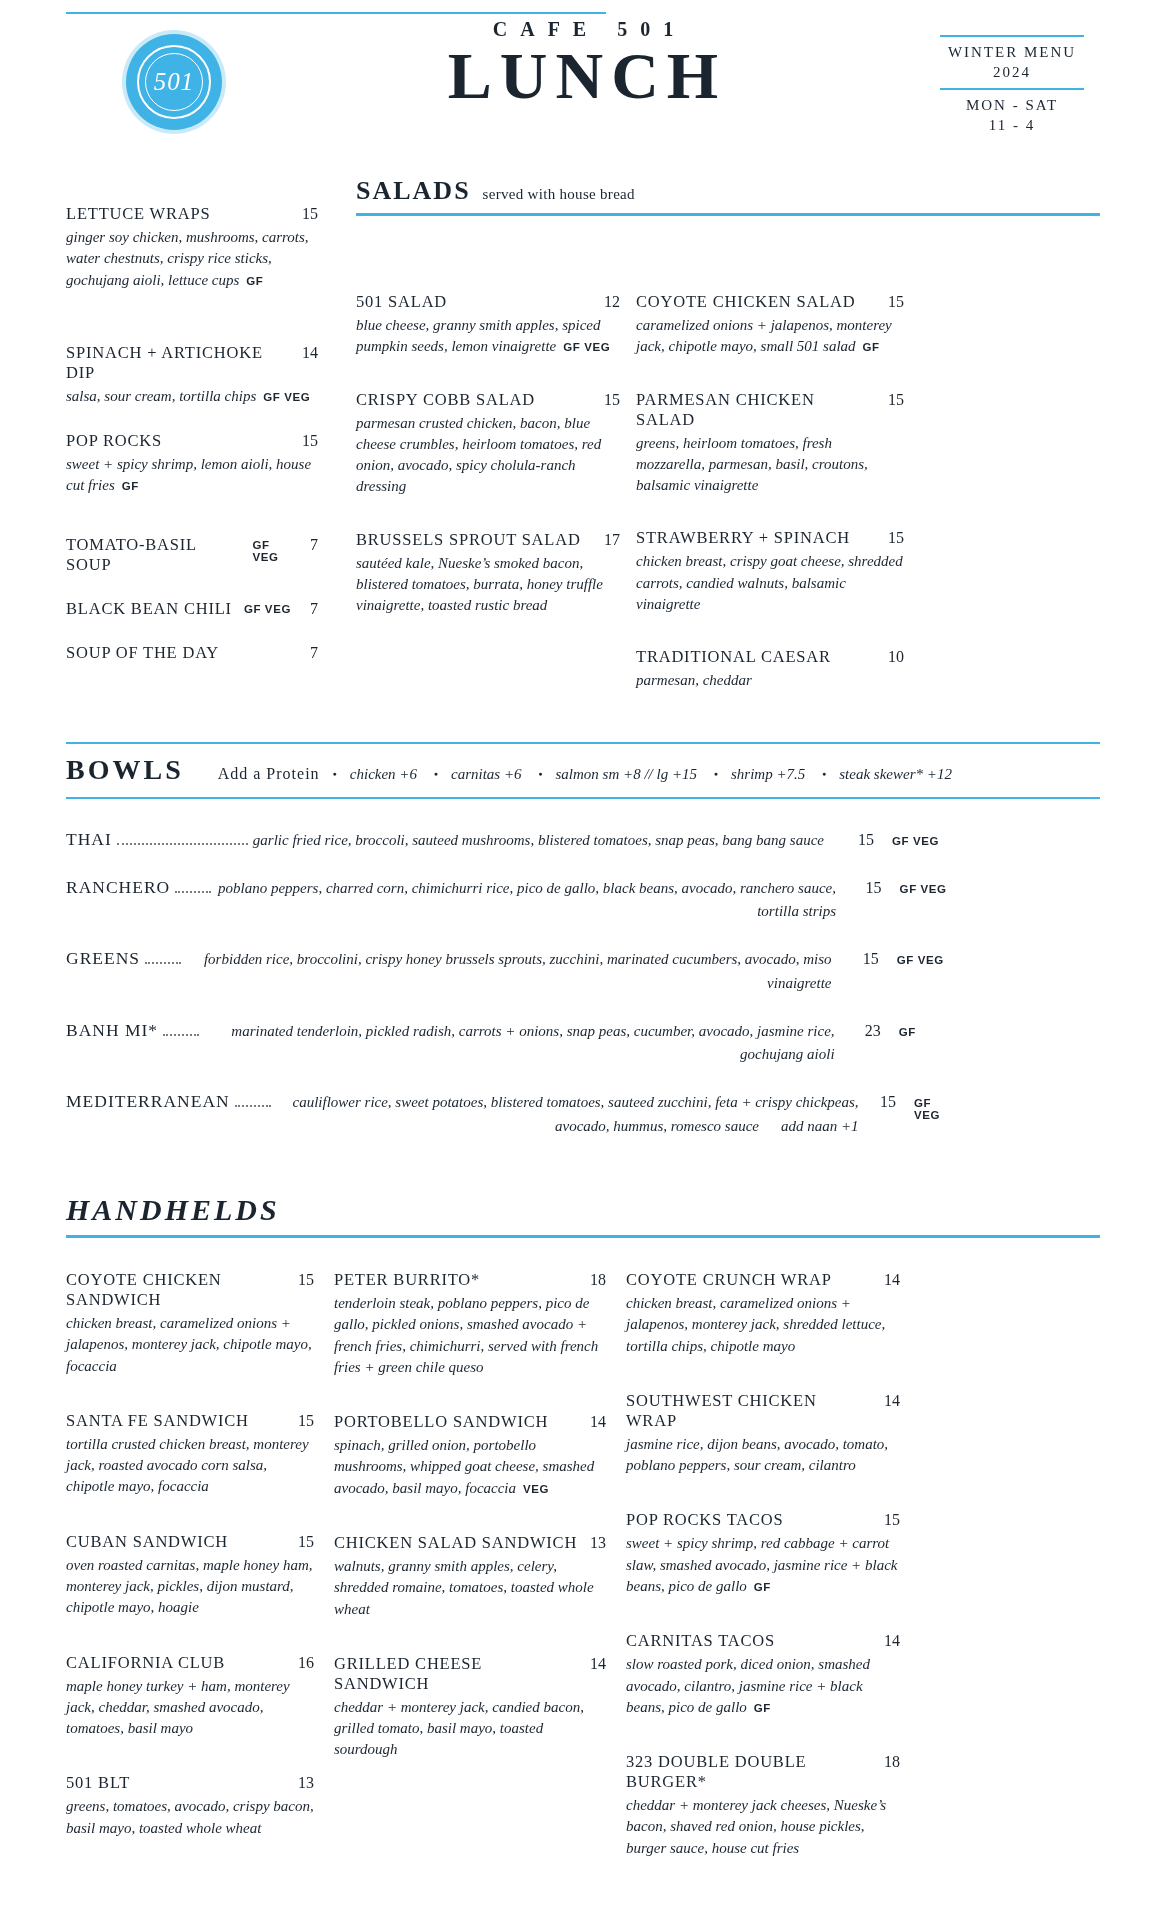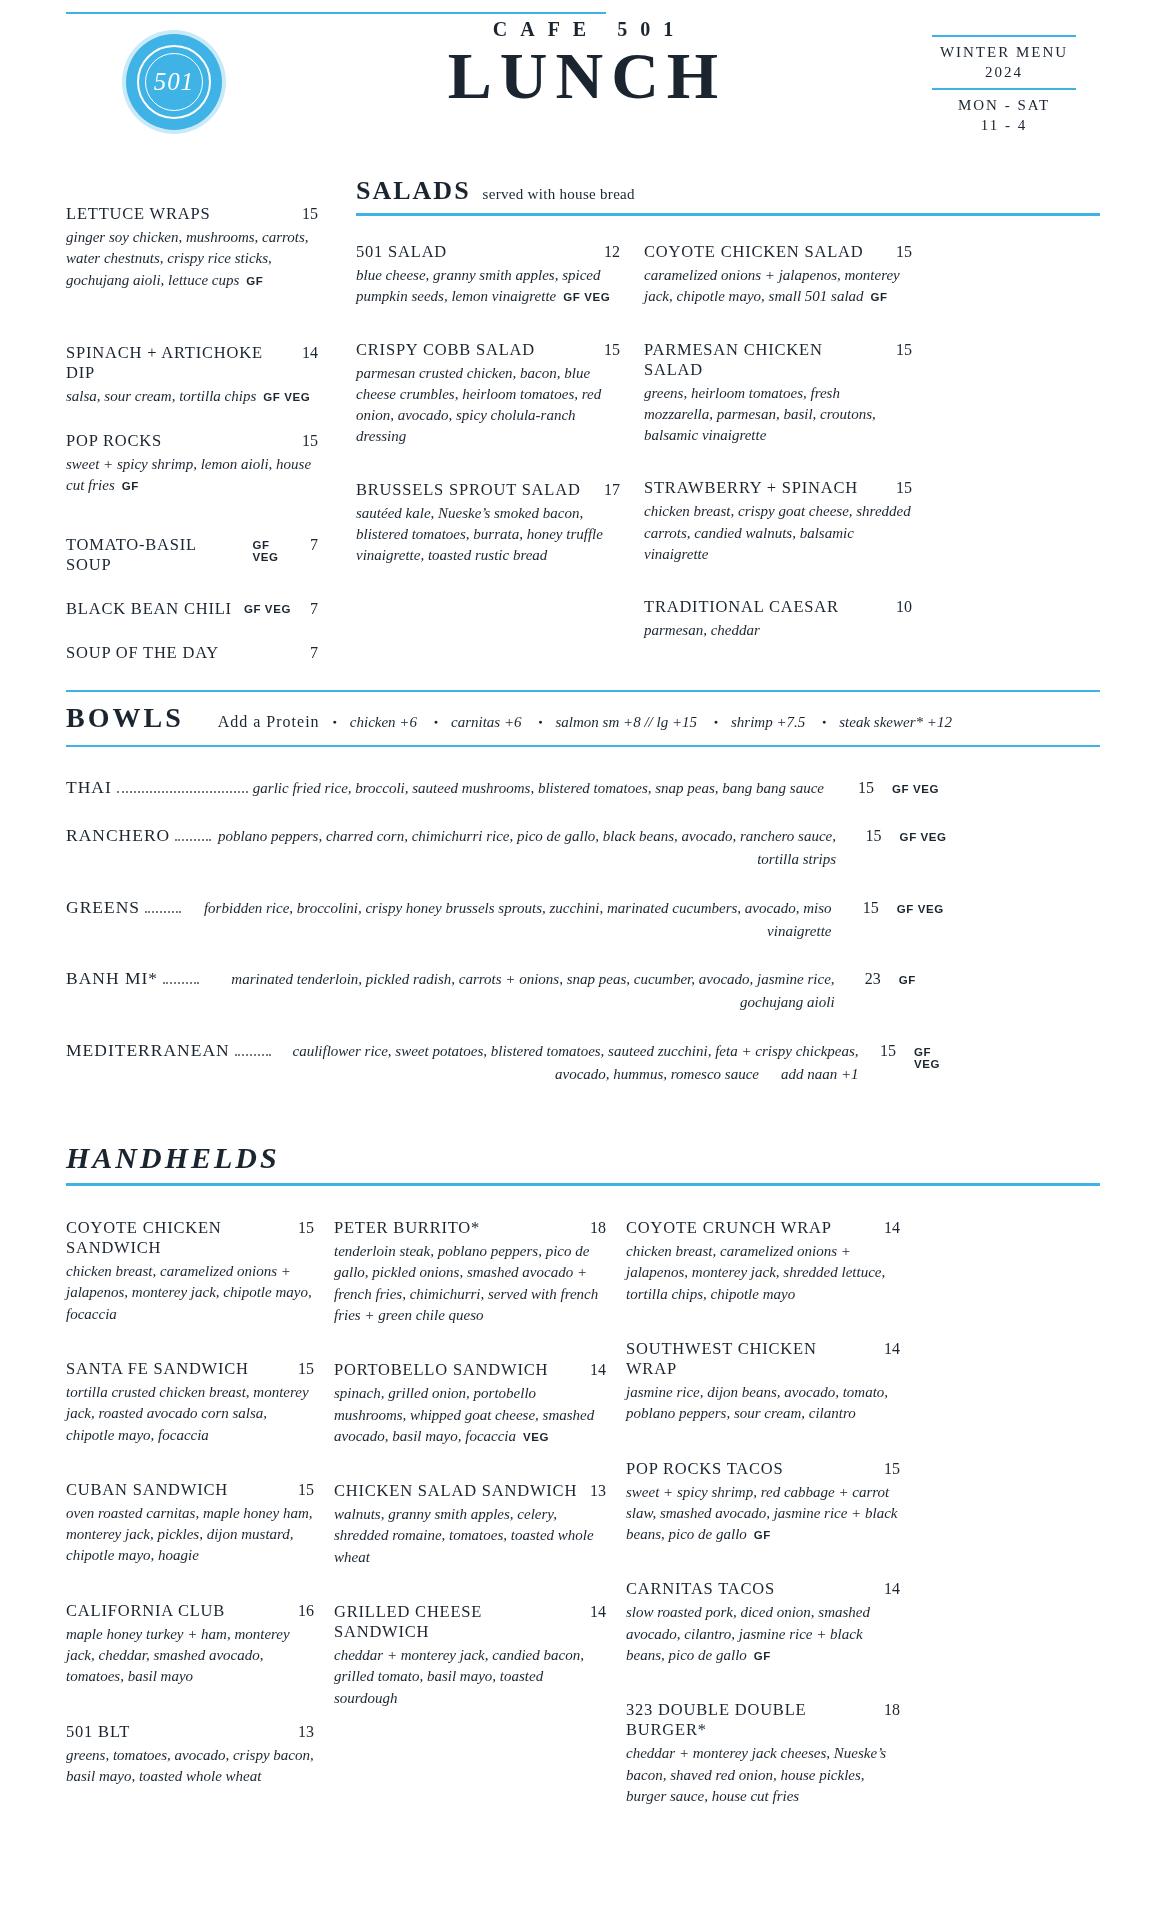--- a/index.html
+++ b/index.html
@@ -22,21 +22,21 @@
         background:var(--accent);display:flex;align-items:center;justify-content:center;
         box-shadow:0 0 0 4px rgba(63,179,230,.28);}
   .logo-ring-outer{width:74px;height:74px;border:2px solid #fff;border-radius:50%;
         display:flex;align-items:center;justify-content:center;}
   .logo-ring-inner{width:58px;height:58px;border:1.5px solid #fff;border-radius:50%;
         display:flex;align-items:center;justify-content:center;}
   .logo-text{color:#fff;font-size:25px;font-style:italic;letter-spacing:1px;}
   .header-center{position:absolute;left:210px;right:210px;top:8px;text-align:center;}
   .brand{font-size:20px;letter-spacing:13px;font-weight:600;text-indent:13px;}
   .title{font-size:66px;letter-spacing:8px;font-weight:700;line-height:1.05;text-indent:8px;}
-  .header-right{position:absolute;right:20px;top:20px;width:152px;text-align:center;}
+  .header-right{position:absolute;right:12px;top:20px;width:152px;text-align:center;}
   .hr-rule{height:2px;background:var(--accent);margin:5px 4px;}
   .hr-text{font-size:15px;letter-spacing:2px;line-height:1.35;}
 
   
   .menu-item{margin-bottom:32px;}
   .item-head{display:flex;align-items:baseline;}
   .item-name{font-size:16.5px;letter-spacing:.8px;white-space:normal;}
   .item-price{margin-left:auto;font-size:16px;padding-left:12px;}
   .tag{font-family:"Liberation Sans",sans-serif;font-size:11.5px;font-weight:700;
        letter-spacing:.6px;color:var(--ink);font-style:normal;}
@@ -48,26 +48,26 @@
   
   .row1{display:grid;grid-template-columns:252px 1fr;column-gap:38px;margin-top:14px;}
   .col-heading{font-size:26px;letter-spacing:2px;font-weight:700;padding-bottom:7px;
                border-bottom:3px solid var(--accent);display:flex;align-items:baseline;gap:12px;}
   .subheading{font-size:15px;letter-spacing:.3px;font-weight:400;}
   .items{padding-top:28px;}
   .starters-items .menu-item:first-child{margin-bottom:52px;}
   .starters-items .menu-item:nth-child(2){margin-bottom:24px;}
   .starters-items .menu-item:nth-child(3){margin-bottom:38px;}
   .starters-items .menu-item:nth-child(n+4){margin-bottom:24px;}
-  .salads-cols{display:grid;grid-template-columns:264px 268px;column-gap:24px;
-               justify-content:start;padding-top:26px;}
+  .salads-cols{display:grid;grid-template-columns:264px 268px;column-gap:16px;
+               justify-content:start;padding-top:44px;margin-top:32px;}
   .salads-cols .items{padding-top:0;}
 
   
-  .bowls{margin-top:3px;}
+  .bowls{margin-top:18px;}
   .bowls-header{border-top:2px solid var(--accent);border-bottom:2px solid var(--accent);
                 padding:10px 0 11px;display:flex;align-items:baseline;}
   .bowls-heading{font-size:28px;letter-spacing:3px;font-weight:700;margin-right:34px;}
   .protein-label{font-size:16px;letter-spacing:1px;}
   .proteins{display:inline;font-size:15px;font-style:italic;}
   .protein::before{content:"\25CF";font-size:7px;margin:0 13px;font-style:normal;
                    position:relative;top:-3px;color:var(--ink);}
   .bowl-rows{padding:30px 0 14px;width:892px;}
   .bowl-row{display:flex;align-items:baseline;margin-bottom:25px;}
   .bowl-name{font-size:17.5px;letter-spacing:1px;white-space:nowrap;}

